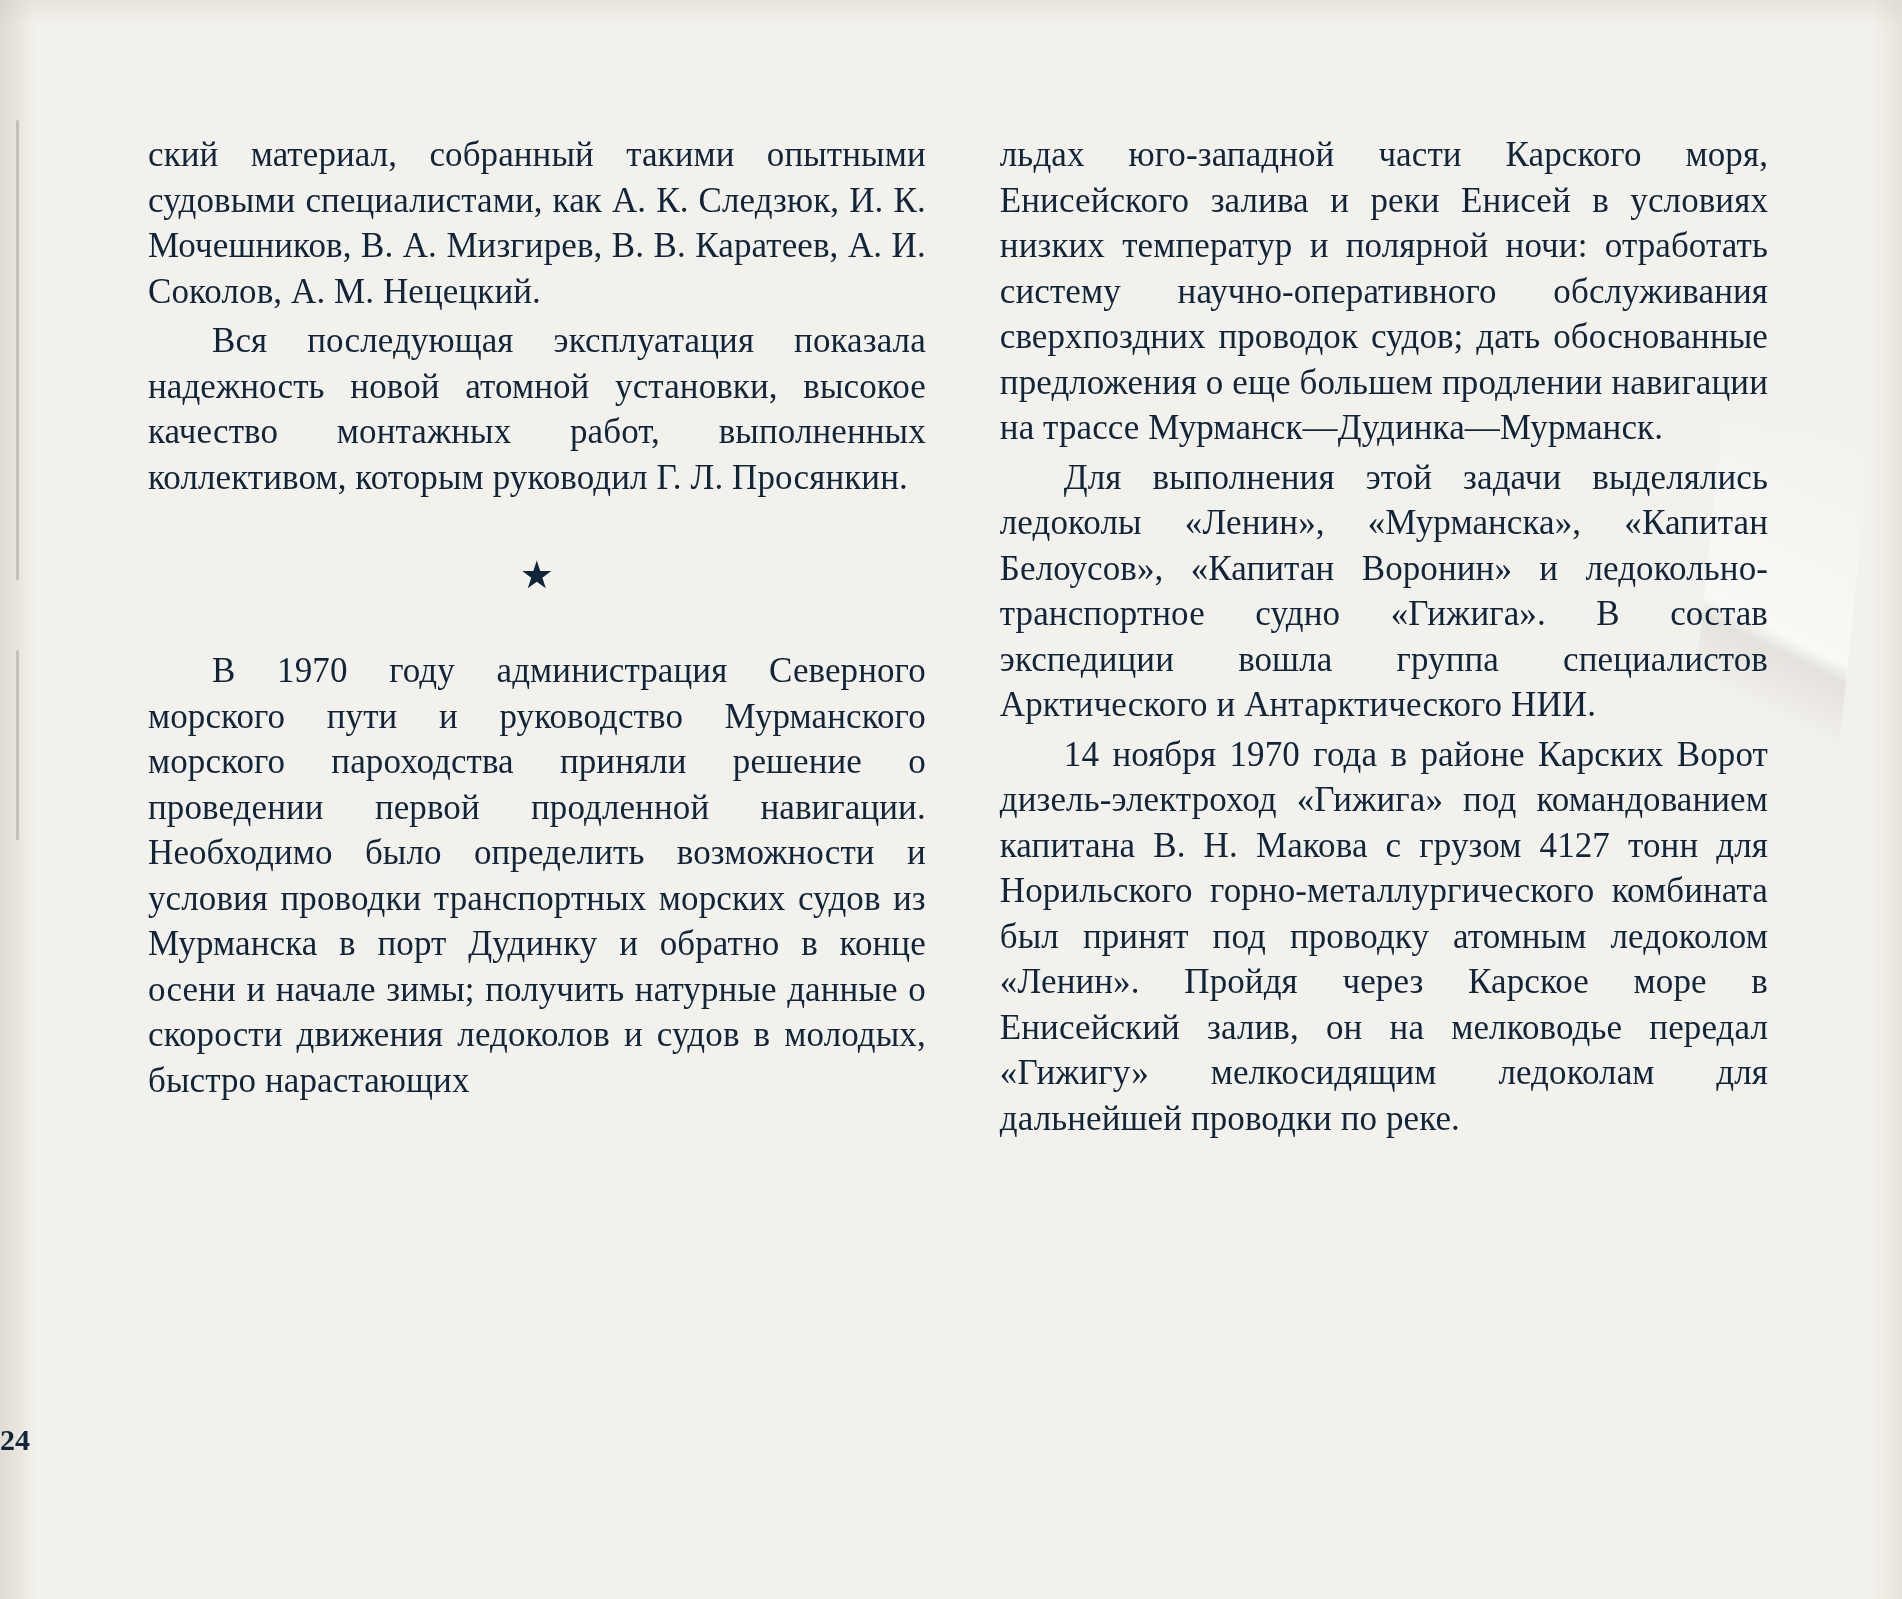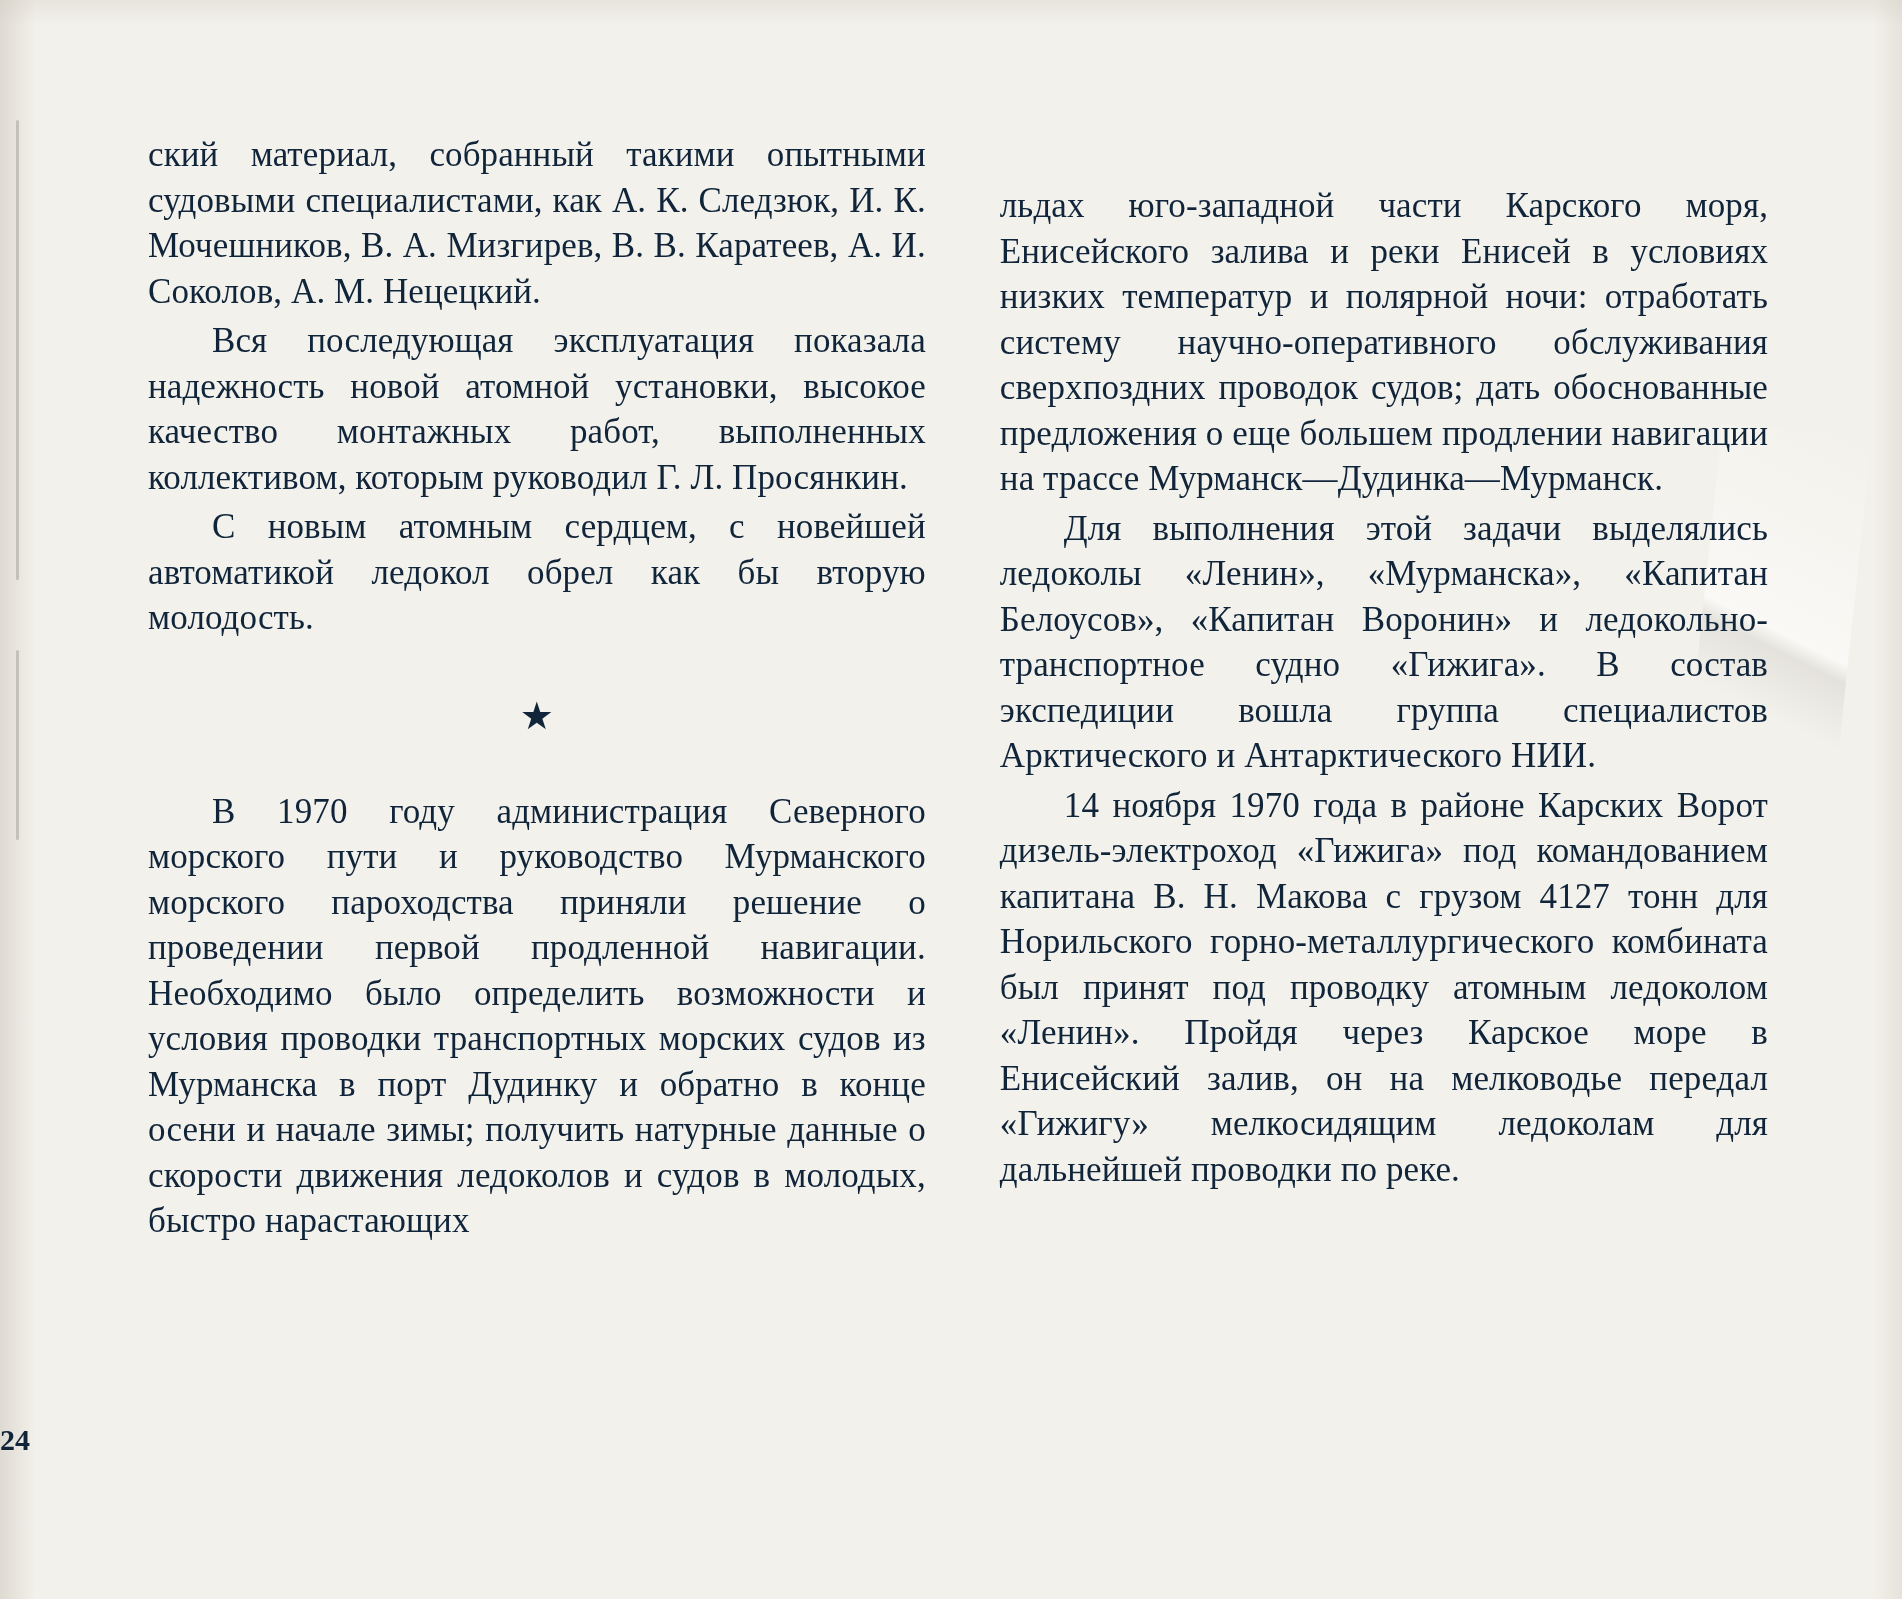--- a/index.html
+++ b/index.html
@@ -50,21 +50,20 @@
     transform: rotate(6deg);
   }
 
   .content {
     position: absolute;
     left: 148px;
     top: 132px;
     width: 1620px;
     display: flex;
     gap: 74px;
-    align-items: center;
   }
   .column {
     width: 810px;
   }
   .column.right { width: 800px; }
 
   p.para {
     margin: 0;
     font-size: 35px;
     line-height: 1.30;
@@ -105,21 +104,20 @@
 
   <div class="binding-mark m1"></div>
   <div class="binding-mark m2"></div>
   <div class="crease"></div>
 
   <div class="content">
 
     <div class="column left">
       <p class="para no-indent">ский материал, собранный такими опытными судовыми специалистами, как А. К. Следзюк, И. К. Мочешников, В. А. Мизгирев, В. В. Каратеев, А. И. Соколов, А. М. Нецецкий.</p>
       <p class="para">Вся последующая эксплуатация показала надежность новой атомной установки, высокое качество монтажных работ, выполненных коллективом, которым руководил Г. Л. Просянкин.</p>
-      <p class="para">С новым атомным сердцем, с новейшей автоматикой ледокол обрел как бы вторую молодость.</p>
 
       <div class="divider">★</div>
 
       <p class="para">В 1970 году администрация Северного морского пути и руководство Мурманского морского пароходства приняли решение о проведении первой продленной навигации. Необходимо было определить возможности и условия проводки транспортных морских судов из Мурманска в порт Дудинку и обратно в конце осени и начале зимы; получить натурные данные о скорости движения ледоколов и судов в молодых, быстро нарастающих</p>
     </div>
 
     <div class="column right">
       <p class="para no-indent">льдах юго-западной части Карского моря, Енисейского залива и реки Енисей в условиях низких температур и полярной ночи: отработать систему научно-оперативного обслуживания сверхпоздних проводок судов; дать обоснованные предложения о еще большем продлении навигации на трассе Мурманск—Дудинка—Мурманск.</p>
       <p class="para">Для выполнения этой задачи выделялись ледоколы «Ленин», «Мурманска», «Капитан Белоусов», «Капитан Воронин» и ледокольно-транспортное судно «Гижига». В состав экспедиции вошла группа специалистов Арктического и Антарктического НИИ.</p>
       <p class="para">14 ноября 1970 года в районе Карских Ворот дизель-электроход «Гижига» под командованием капитана В. Н. Макова с грузом 4127 тонн для Норильского горно-металлургического комбината был принят под проводку атомным ледоколом «Ленин». Пройдя через Карское море в Енисейский залив, он на мелководье передал «Гижигу» мелкосидящим ледоколам для дальнейшей проводки по реке.</p>

